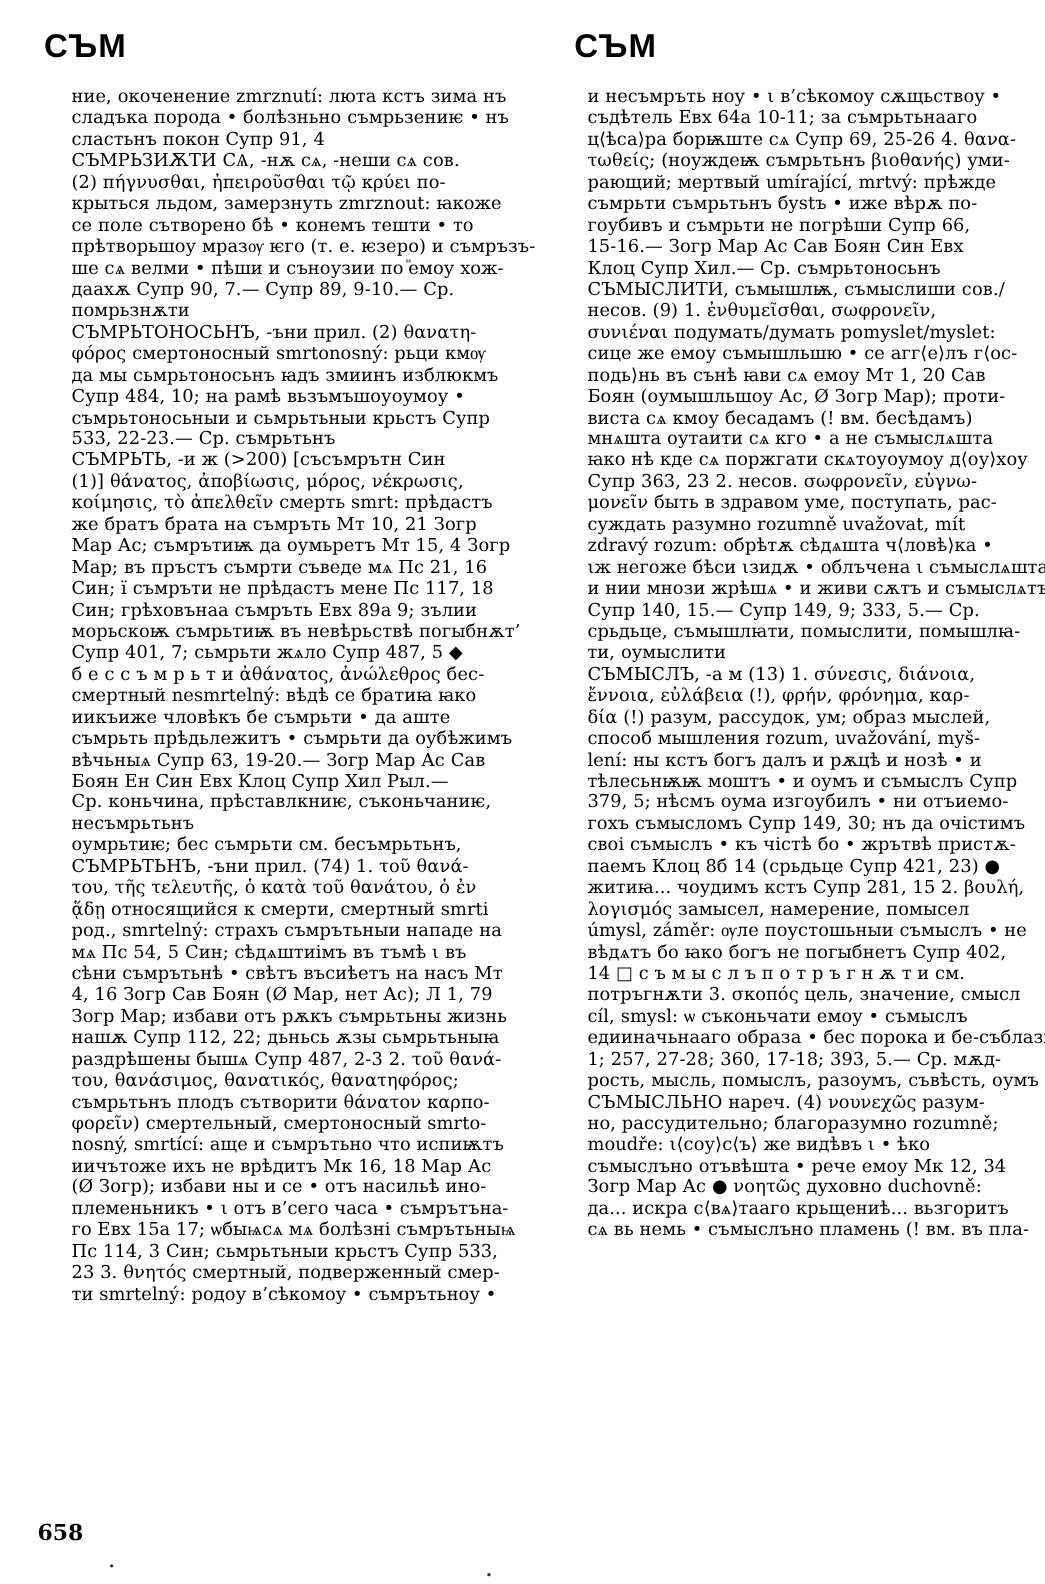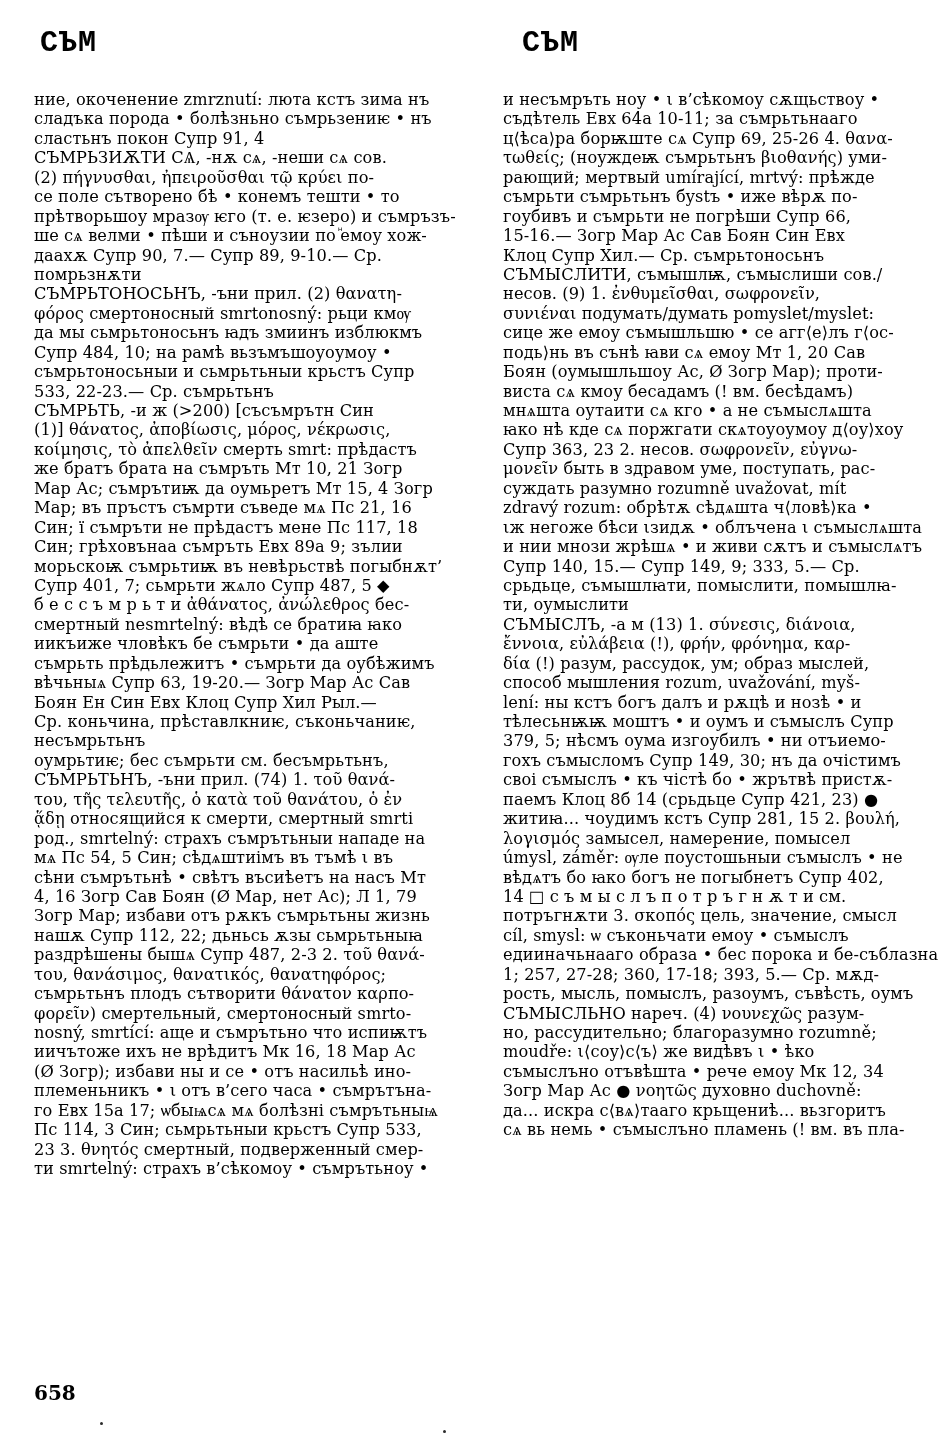--- a/index.html
+++ b/index.html
@@ -21,39 +21,40 @@
   }
   .headers {
     position: absolute;
     top: 26px;
     left: 0;
     width: 950px;
     height: 44px;
   }
   .running-head {
     position: absolute;
-    font-family: Liberation Mono, monospace;
+    font-family: Liberation Sans, sans-serif;
     font-weight: bold;
     font-size: 30px;
     letter-spacing: 1px;
     line-height: 34px;
   }
   .running-head.left  { left: 40px; }
   .running-head.right { left: 522px; }
 
   .columns {
     position: absolute;
     top: 74px;
     left: 0;
     width: 950px;
   }
   .col {
     position: absolute;
-    top: 16px;
+    top: 4px;
     width: 427px;
+    margin-left: 31px;
   }
   .col.left  { left: 34px; }
   .col.right { left: 503px; }
 
   .line {
     font-size: 16.2px;
     line-height: 19.45px;
     white-space: nowrap;
     letter-spacing: 0.1px;
     height: 19.45px;
@@ -88,20 +89,21 @@
     <div class="running-head right">СЪМ</div>
   </div>
 
   <div class="columns">
     <div class="col left" id="col-left">
         <div class="line">ние, окоченение zmrznutí: люта кстъ зима нъ</div>
         <div class="line">сладъка порода • болѣзньно съмрьзениѥ • нъ</div>
         <div class="line">сластьнъ покон Супр 91, 4</div>
         <div class="line">    СЪМРЬЗИѪТИ СѦ, -нѫ сѧ, -неши сѧ сов.</div>
         <div class="line">(2) πήγνυσθαι, ἠπειροῦσθαι τῷ κρύει по-</div>
+        <div class="line">крыться льдом, замерзнуть zmrznout: ꙗкоже</div>
         <div class="line">се поле сътворено бѣ • конемъ тешти • то</div>
         <div class="line">прѣтворьшоу мразѹ ѥго (т. е. ѥзеро) и съмръзъ-</div>
         <div class="line">ше сѧ велми • пѣши и съноузии по ⷩемоу хож-</div>
         <div class="line">даахѫ Супр 90, 7.— Супр 89, 9-10.— Ср.</div>
         <div class="line">помрьзнѫти</div>
         <div class="line">    СЪМРЬТОНОСЬНЪ, -ъни прил. (2) θανατη-</div>
         <div class="line">φόρος смертоносный smrtonosný: рьци кмѹ</div>
         <div class="line">да мы сьмрьтоносьнъ ꙗдъ змиинъ изблюкмъ</div>
         <div class="line">Супр 484, 10; на рамѣ вьзъмъшоуоумоу •</div>
         <div class="line">съмрьтоносьныи и сьмрьтьныи крьстъ Супр</div>
@@ -138,21 +140,21 @@
         <div class="line">του, θανάσιμος, θανατικός, θανατηφόρος;</div>
         <div class="line">съмрьтьнъ плодъ сътворити θάνατον καρπο-</div>
         <div class="line">φορεῖν) смертельный, смертоносный smrto-</div>
         <div class="line">nosný, smrtící: аще и съмрътьно что испиѭтъ</div>
         <div class="line">иичътоже ихъ не врѣдитъ Мк 16, 18 Мар Ас</div>
         <div class="line">(Ø Зогр); избави ны и се • отъ насильѣ ино-</div>
         <div class="line">племеньникъ • ι отъ в’сего часа • съмрътъна-</div>
         <div class="line">го Евх 15а 17; ѡбыѩсѧ мѧ болѣзні съмрътьныѩ</div>
         <div class="line">Пс 114, 3 Син; сьмрьтьныи крьстъ Супр 533,</div>
         <div class="line">23 3. θνητός смертный, подверженный смер-</div>
-        <div class="line">ти smrtelný: страхъ в’сѣкомоу • съмрътьноу •</div>
+        <div class="line">ти smrtelný: родоу в’сѣкомоу • съмрътьноу •</div>
       </div>
     <div class="col right" id="col-right">
         <div class="line">и несъмръть ноу • ι в’сѣкомоу сѫщьствоу •</div>
         <div class="line">съдѣтель Евх 64а 10-11; за съмрьтьнааго</div>
         <div class="line">ц⟨ѣса⟩ра борѭште сѧ Супр 69, 25-26 4. θανα-</div>
         <div class="line">τωθείς; (ноуждеѭ съмрьтьнъ βιοθανής) уми-</div>
         <div class="line">рающий; мертвый umírající, mrtvý: прѣжде</div>
         <div class="line">съмрьти съмрьтьнъ бystъ • иже вѣрѫ по-</div>
         <div class="line">гоубивъ и съмрьти не погрѣши Супр 66,</div>
         <div class="line">15-16.— Зогр Мар Ас Сав Боян Син Евх</div>

